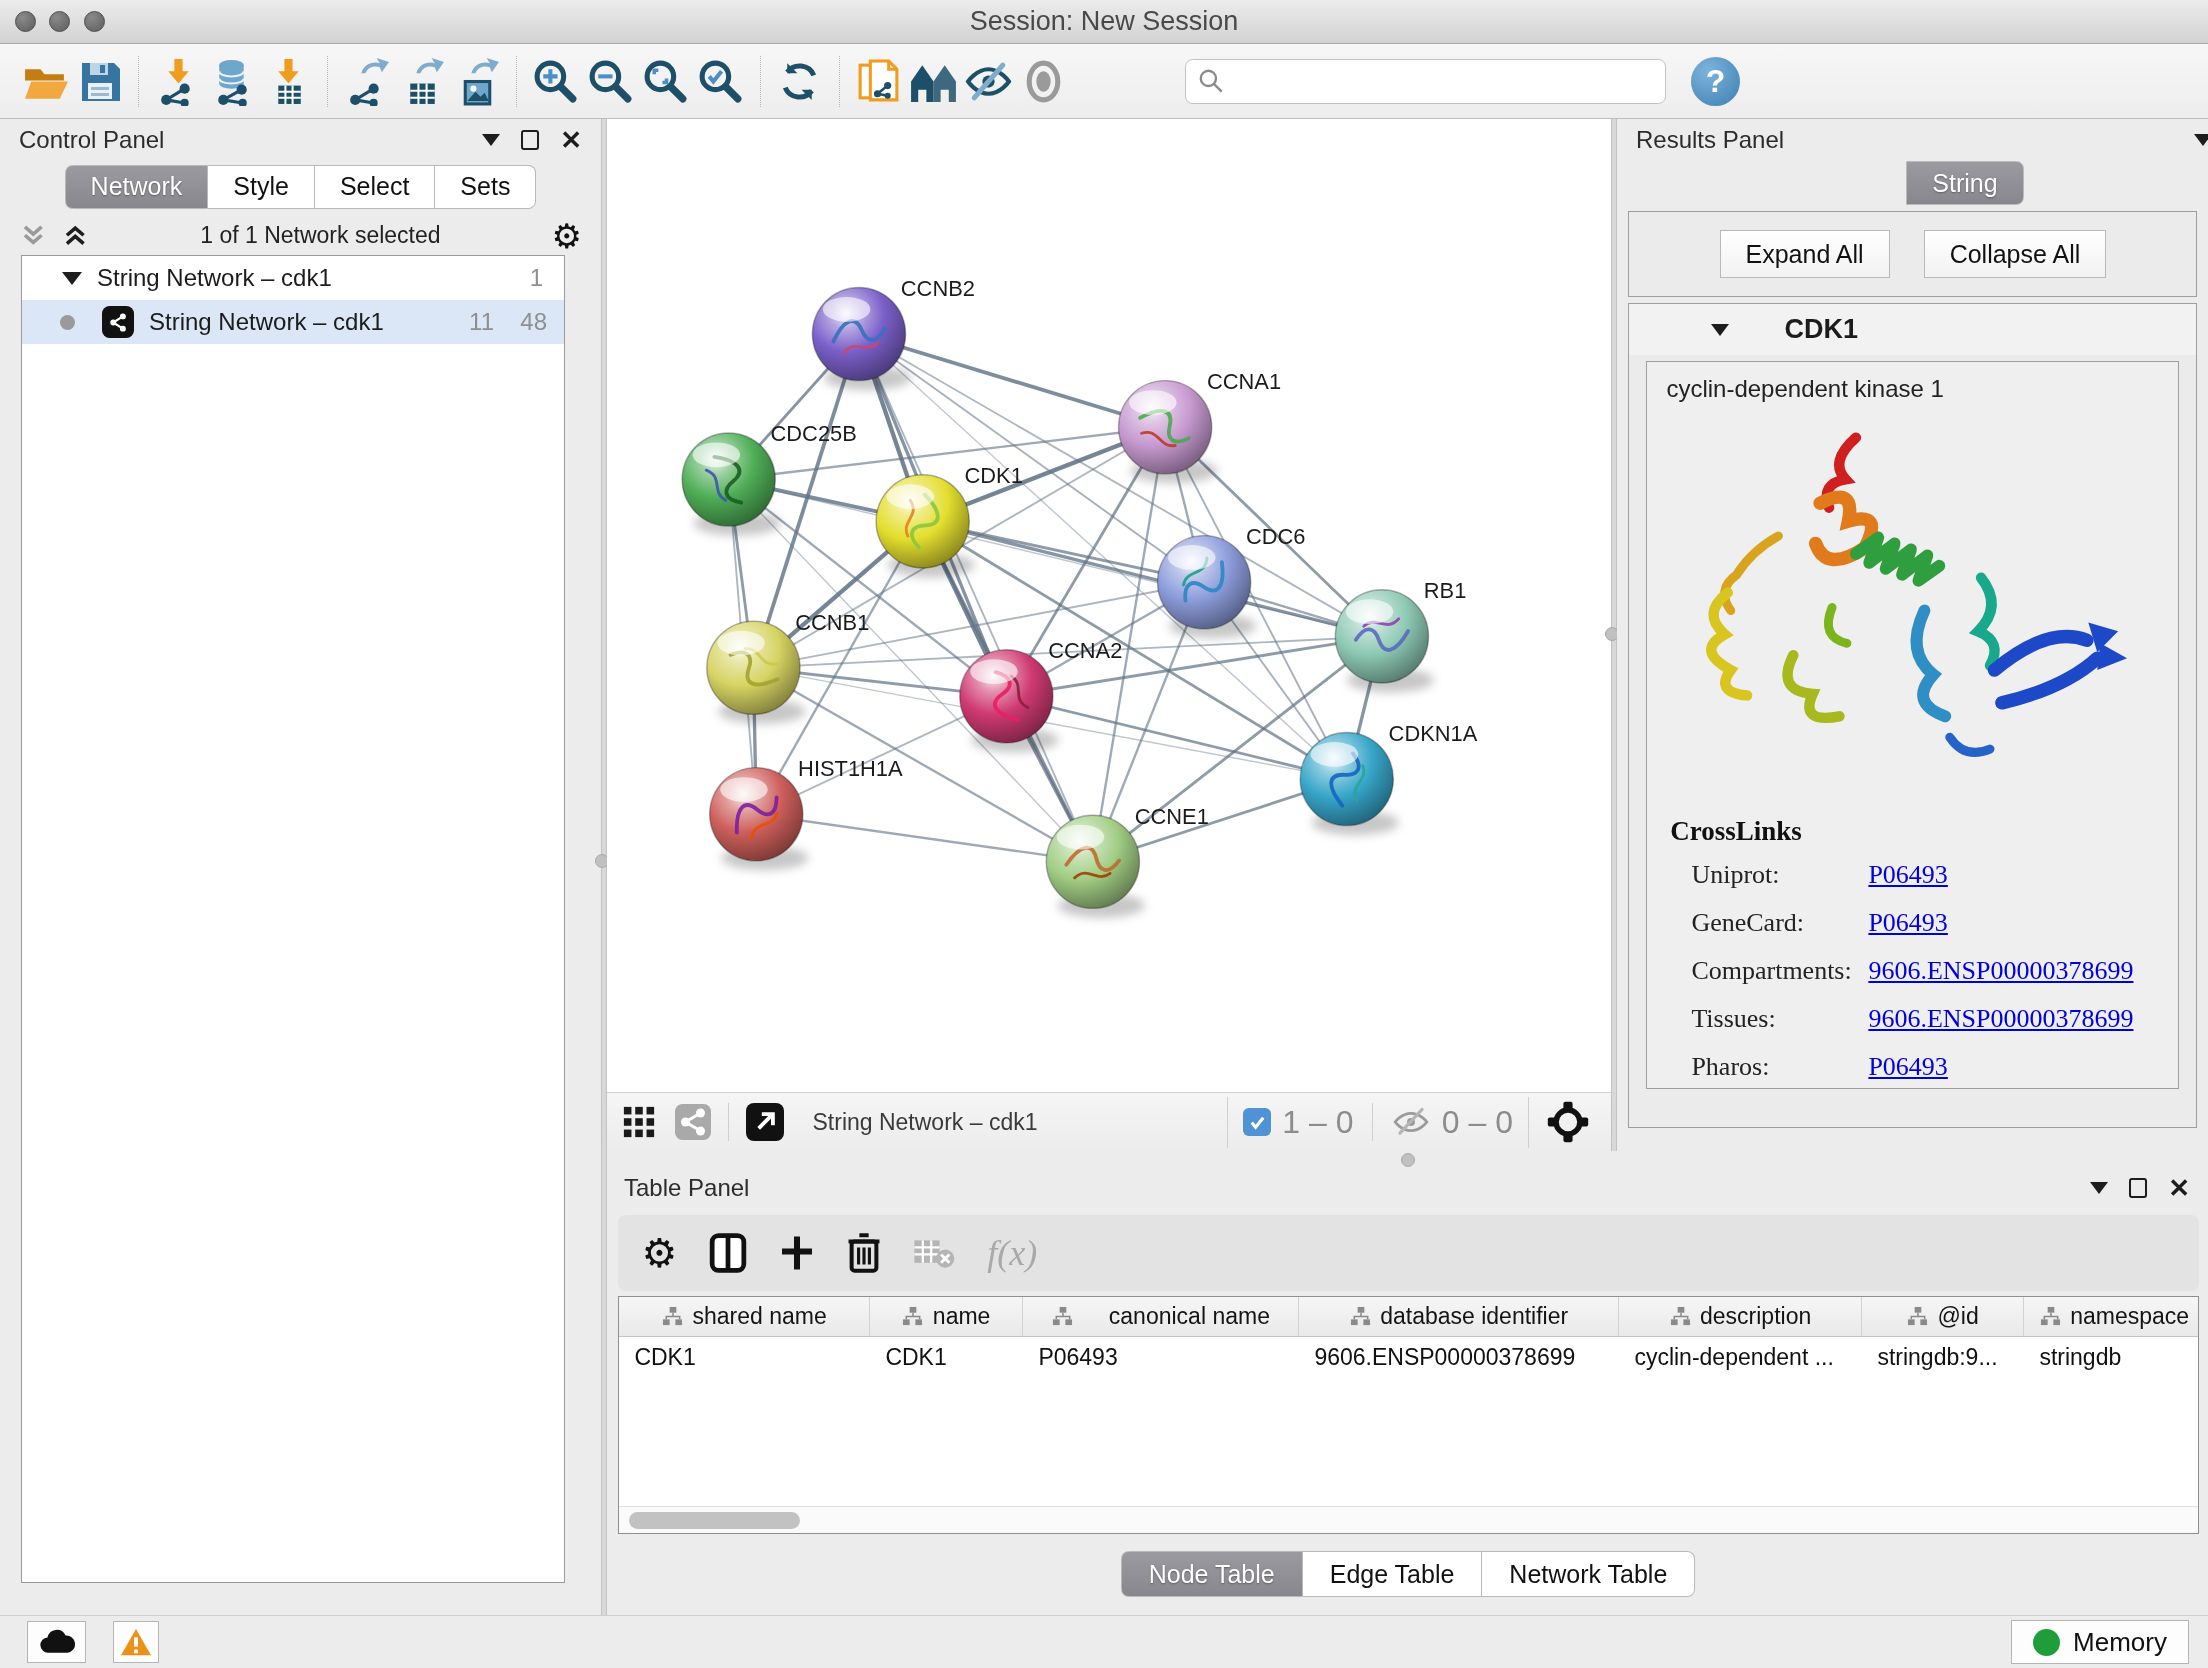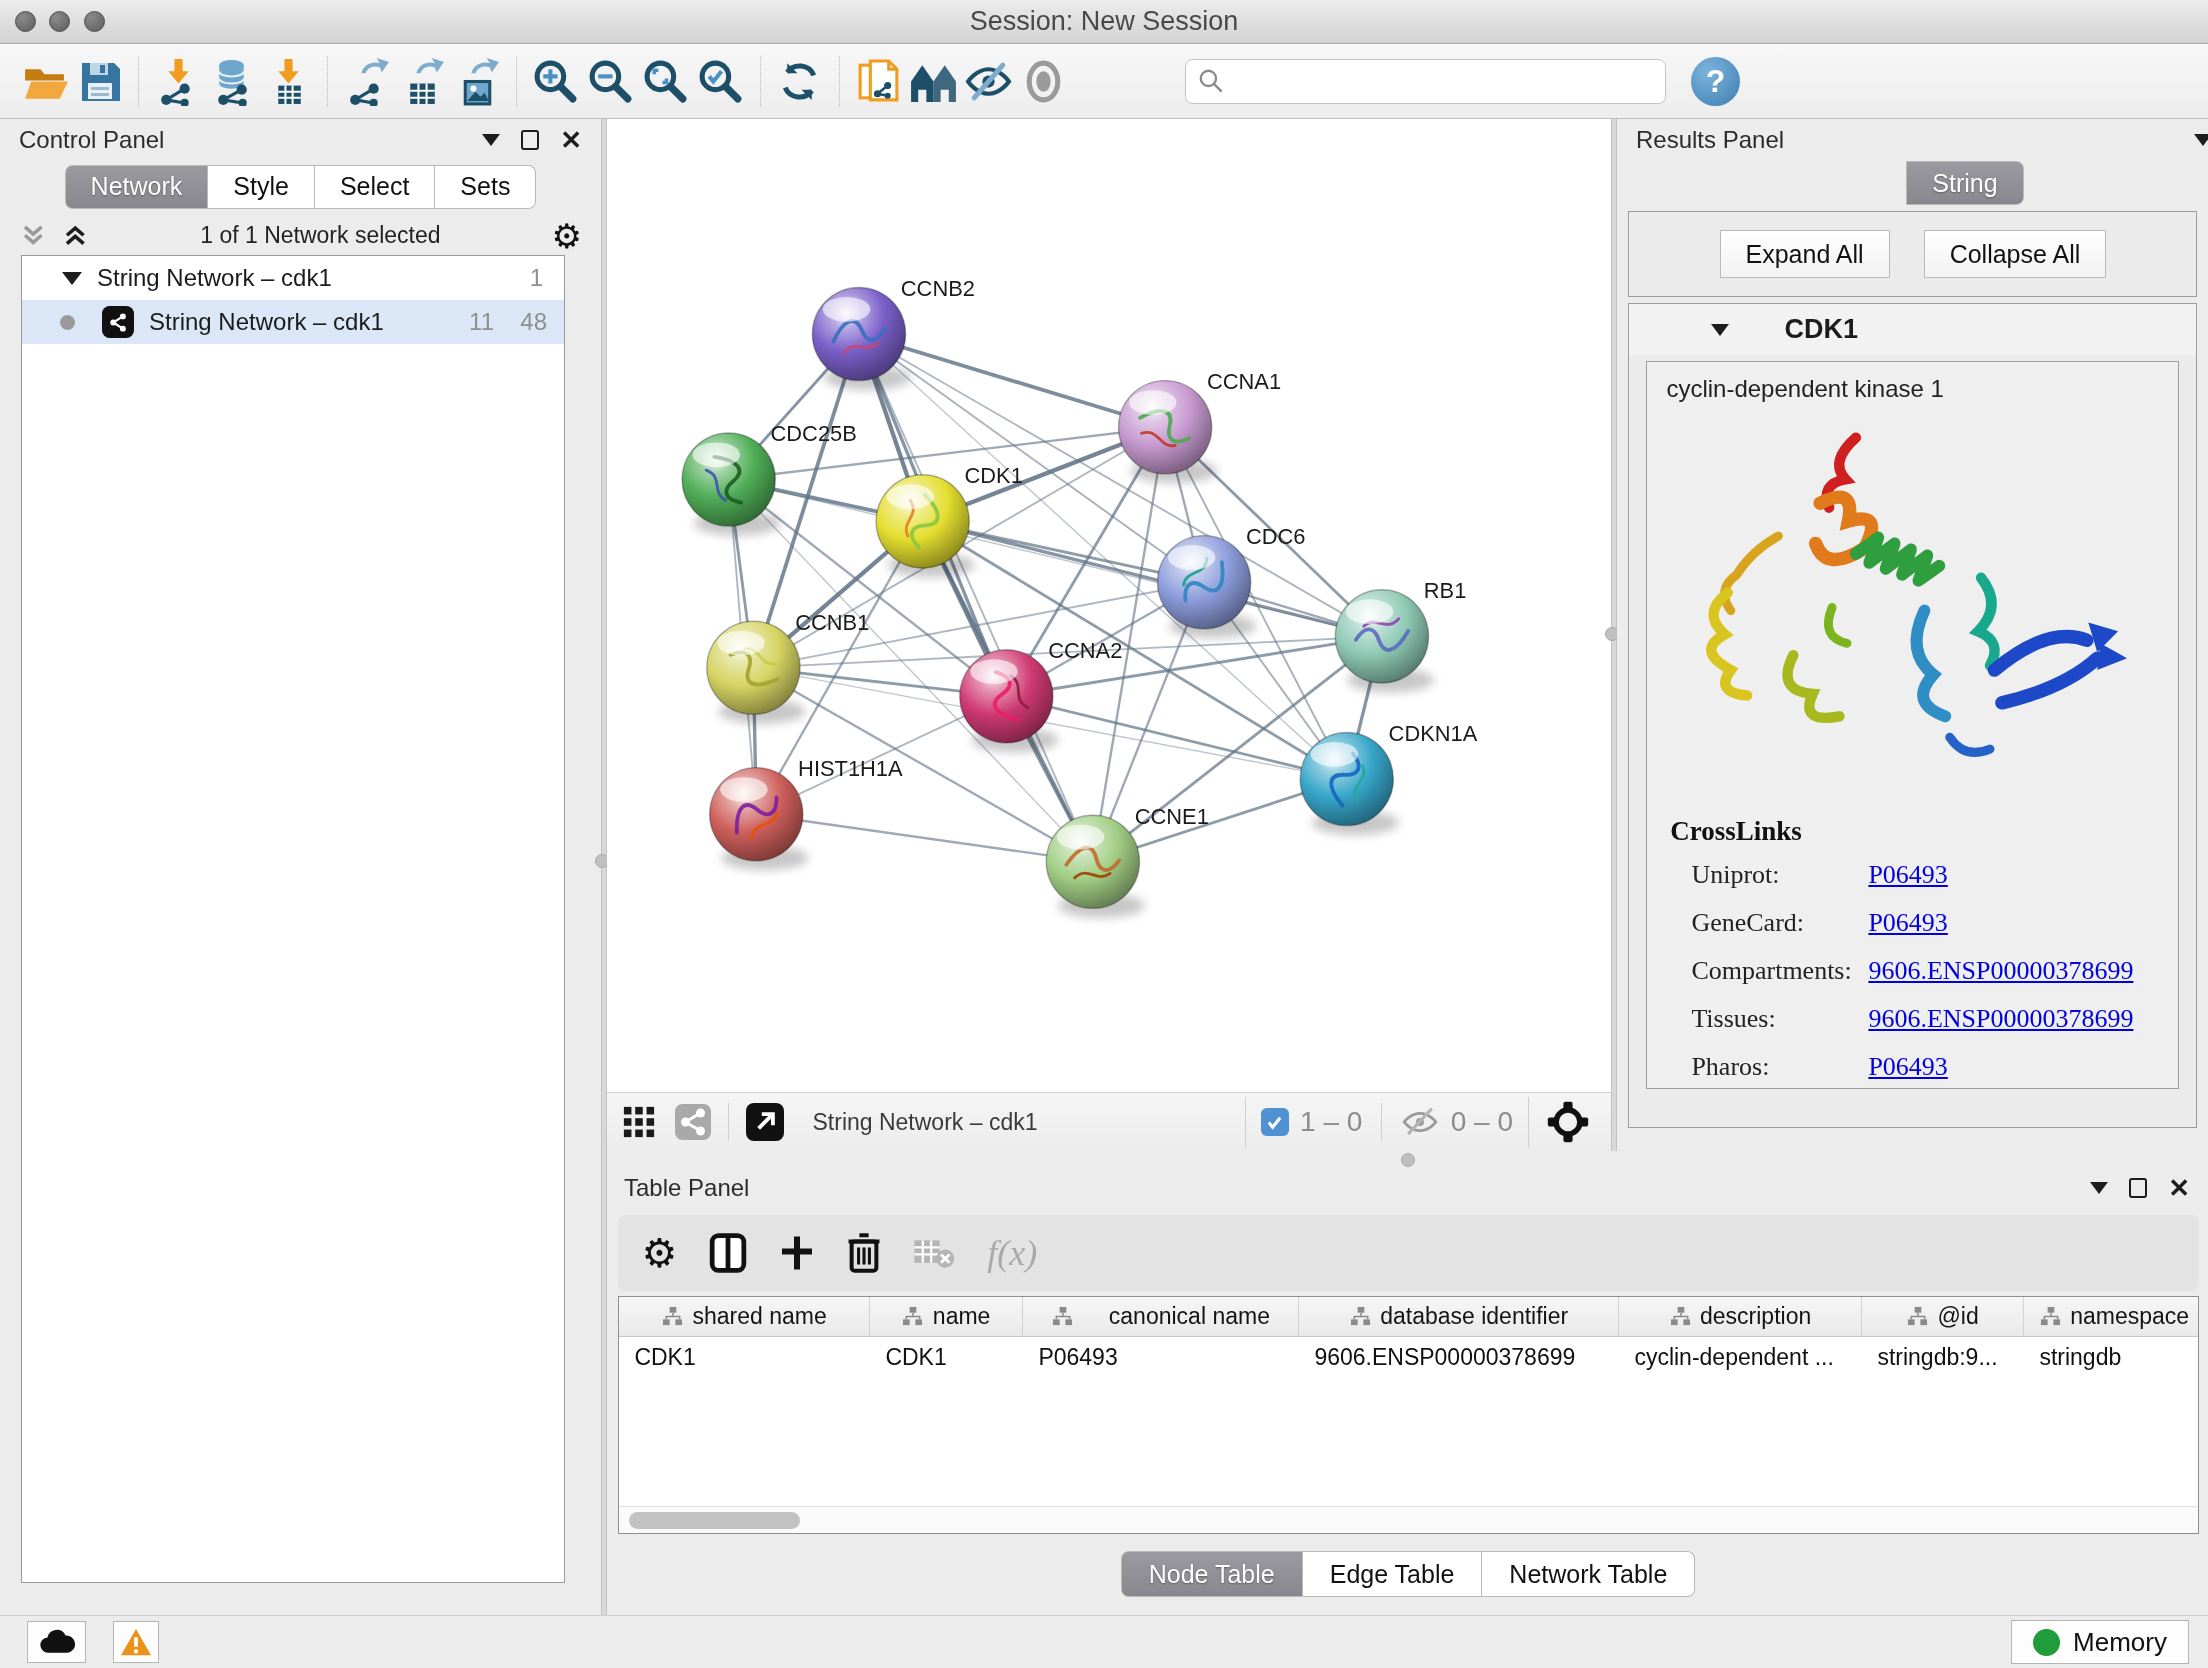--- a/index.html
+++ b/index.html
@@ -50,21 +50,21 @@
   .tree-row.sel { background:#dbe7f6; }
   .dot-bullet { width:15px; height:15px; border-radius:50%; background:#9a9a9a; margin-left:38px; }
   .share-badge { width:32px; height:32px; border-radius:7.6px; background:#111; margin-left:27px; margin-right:15px; display:flex; align-items:center; justify-content:center; }
 
   
   .v-divider { position:absolute; top:119px; width:5.7px; height:1496px; background:#d8d8d8; border-left:1px solid #c2c2c2; border-right:1px solid #c2c2c2; }
   .canvas-wrap { position:absolute; left:607px; top:119px; width:1006px; height:973px; background:#ffffff; }
   .canvas-footer { position:absolute; left:607px; top:1092px; width:1006px; height:59px; background:linear-gradient(#f5f5f5,#ececec); border-top:1px solid #d2d2d2; display:flex; align-items:center; }
   .cf-title { font-size:23px; color:#3a3a3a; margin-left:28.5px; }
   .cf-group { margin-left:auto; height:51px; display:flex; align-items:center; border-left:1px solid #cfcfcf; border-right:1px solid #cfcfcf; padding:0 15px; gap:11.4px; }
-  .cf-count { font-size:28px; color:#8c8c8c; }
+  .cf-count { font-size:32px; color:#8c8c8c; }
   .cf-vd { width:0; height:38px; border-left:1px solid #cfcfcf; margin:0 7.6px; }
   .checkbox { width:27.6px; height:27.6px; border-radius:5.7px; background:#4f93d4; display:flex; align-items:center; justify-content:center; }
   .splitter-dot { position:absolute; width:14.3px; height:14.3px; border-radius:50%; background:#c0c0c0; border:1px solid #a8a8a8; }
 
   
   .results-panel { position:absolute; left:1617px; top:119px; width:696px; height:1013px; background:#ececec; }
   .rp-box { position:absolute; left:11.4px; width:569px; border:1px solid #9e9e9e; background:#ebebeb; }
   .btn { background:linear-gradient(#ffffff,#f2f2f2); border:1px solid #b9b9b9; border-radius:0; font-size:25px; padding:8.6px 25px; color:#111; }
   .rp-main-head { height:51px; display:flex; align-items:center; padding-left:82px; gap:55px; background:#f2f2f2; }
   .rp-main-head .name { font-size:27px; font-weight:bold; }

